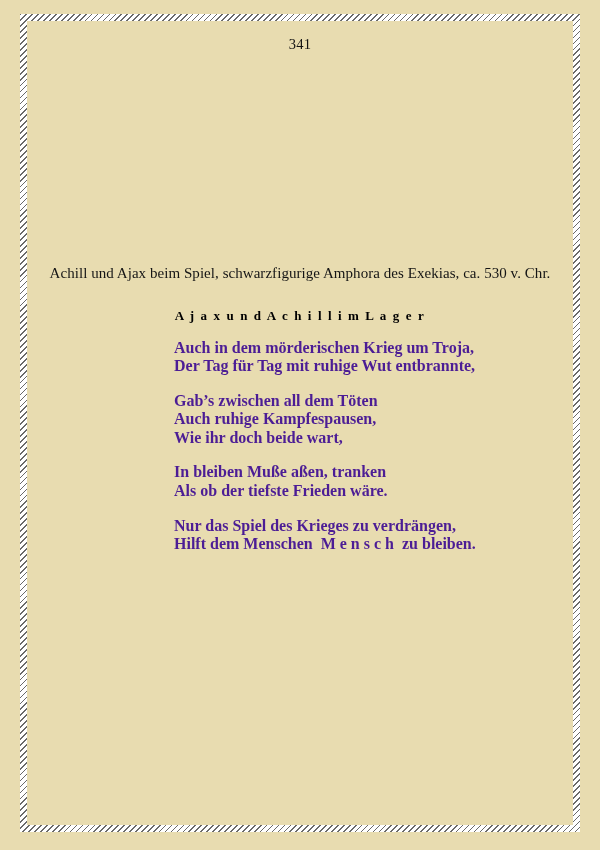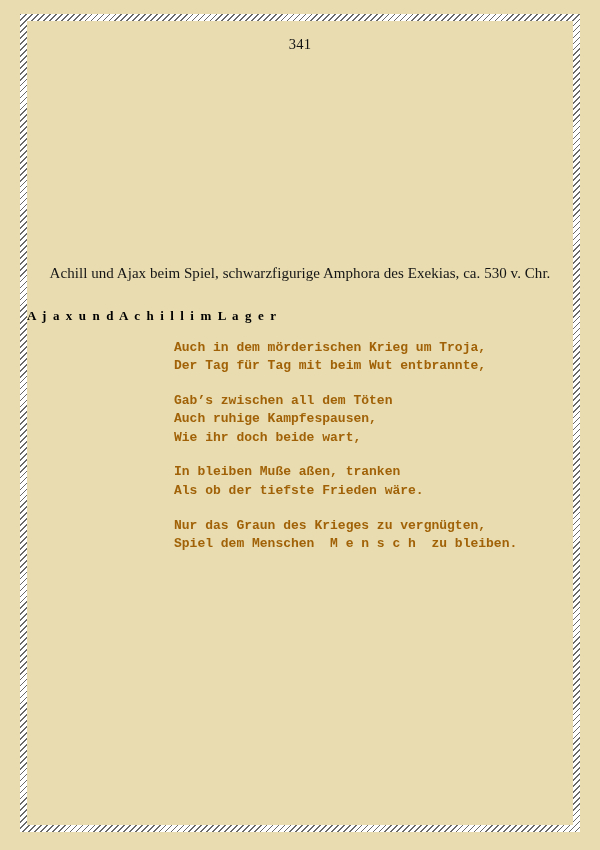--- a/index.html
+++ b/index.html
@@ -82,47 +82,46 @@
     font-size: 15px;
     color: #151515;
     letter-spacing: 0.05px;
   }
 
   .poem-title {
     position: absolute;
     top: 287px;
     left: 0;
     right: 0;
-    text-align: left;
+    text-align: center;
     font-size: 13px;
     font-weight: bold;
     color: #000000;
     letter-spacing: 1.6px;
   }
 
   .poem {
     position: absolute;
     top: 318px;
     left: 147px;
     right: 30px;
   }
 
   .stanza {
     margin-bottom: 16.5px;
   }
   .stanza:last-child {
     margin-bottom: 0;
   }
   .line {
-    font-size: 13px;
+    font-size: 16px;
     font-weight: bold;
-    color: #a16207;
+    color: #4c1d95;
     line-height: 18.3px;
     white-space: pre;
-    font-family: Liberation Mono, monospace;
   }
 </style>
 </head>
 <body>
 
 <div class="page">
 
   <div class="border-frame">
     <div class="border-inner"></div>
   </div>
@@ -134,34 +133,34 @@
     <div class="plate-area"></div>
 
     <div class="caption">Achill und Ajax beim Spiel, schwarzfigurige Amphora des Exekias, ca. 530 v. Chr.</div>
 
     <div class="poem-title">A j a x   u n d   A c h i l l   i m   L a g e r</div>
 
     <div class="poem">
 
       <div class="stanza">
         <div class="line">Auch in dem mörderischen Krieg um Troja,</div>
-        <div class="line">Der Tag für Tag mit beim Wut entbrannte,</div>
+        <div class="line">Der Tag für Tag mit ruhige Wut entbrannte,</div>
       </div>
 
       <div class="stanza">
         <div class="line">Gab’s zwischen all dem Töten</div>
         <div class="line">Auch ruhige Kampfespausen,</div>
         <div class="line">Wie ihr doch beide wart,</div>
       </div>
 
       <div class="stanza">
         <div class="line">In bleiben Muße aßen, tranken</div>
         <div class="line">Als ob der tiefste Frieden wäre.</div>
       </div>
 
       <div class="stanza">
-        <div class="line">Nur das Graun des Krieges zu vergnügten,</div>
-        <div class="line">Spiel dem Menschen  M e n s c h  zu bleiben.</div>
+        <div class="line">Nur das Spiel des Krieges zu verdrängen,</div>
+        <div class="line">Hilft dem Menschen  M e n s c h  zu bleiben.</div>
       </div>
 
     </div>
   </div>
 </div>
 
 </body></html>

